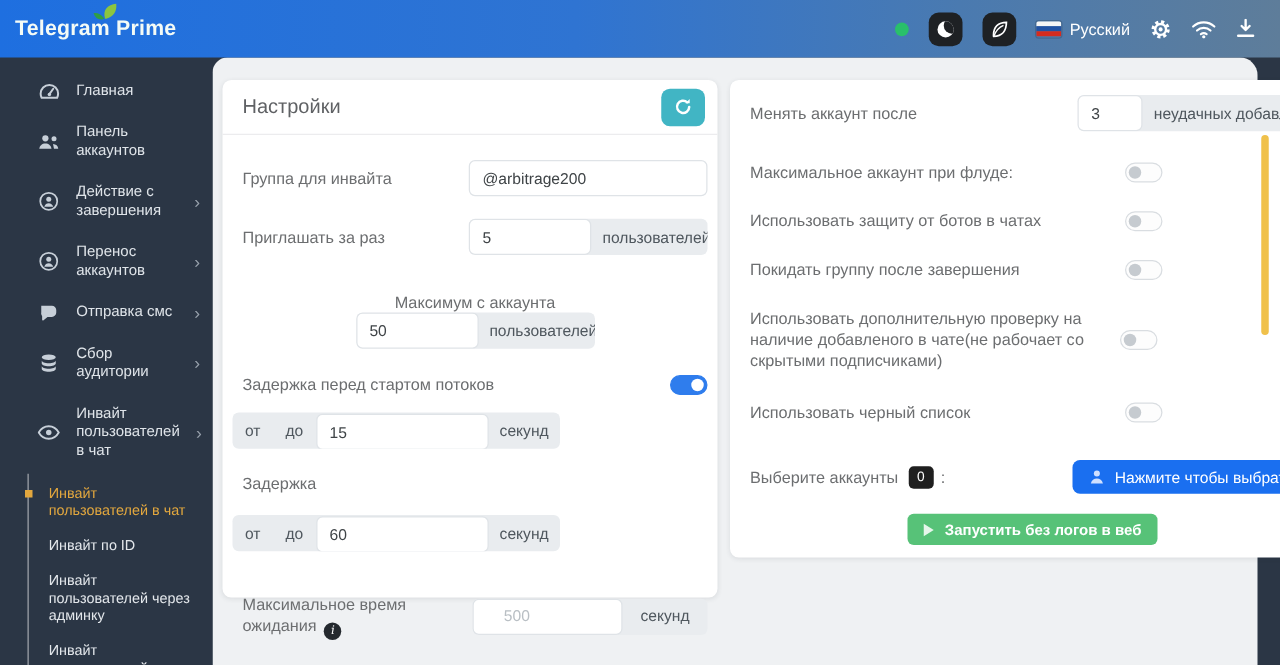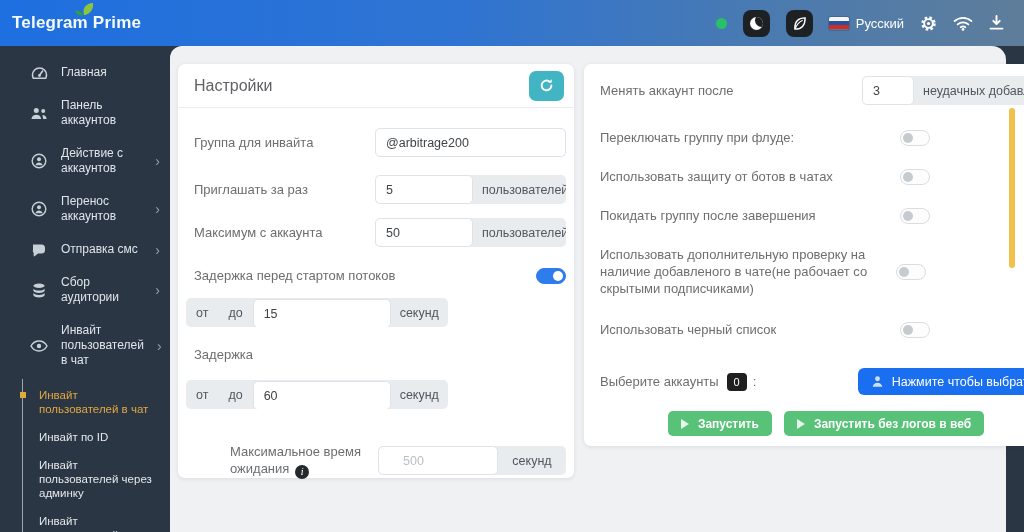--- a/index.html
+++ b/index.html
@@ -150,21 +150,21 @@
     <span class="slabel">Панель аккаунтов</span>
   </div>
   <div class="side-item">
     <span class="sicon">
       <svg width="16" height="16" viewBox="0 0 16 16">
           <circle cx="8" cy="8" r="6.8" fill="none" stroke="currentColor" stroke-width="1.4"></circle>
           <circle cx="8" cy="6.3" r="2" fill="currentColor"></circle>
           <path d="M4.4 12.3c.6-1.9 2-2.8 3.6-2.8s3 1 3.6 2.8z" fill="currentColor"></path>
         </svg>
     </span>
-    <span class="slabel">Действие с аккаунтов</span>
+    <span class="slabel">Действие с завершения</span>
     <span class="chev">›</span>
   </div>
   <div class="side-item">
     <span class="sicon">
       <svg width="16" height="16" viewBox="0 0 16 16">
           <circle cx="8" cy="8" r="6.8" fill="none" stroke="currentColor" stroke-width="1.4"></circle>
           <circle cx="8" cy="6.3" r="2" fill="currentColor"></circle>
           <path d="M4.4 12.3c.6-1.9 2-2.8 3.6-2.8s3 1 3.6 2.8z" fill="currentColor"></path>
         </svg>
     </span>
@@ -231,21 +231,21 @@
     </div>
 
     <div class="row" style="margin-top:18px;">
       <span class="lbl grow">Приглашать за раз</span>
       <span class="igroup" style="width:191px;">
         <input class="tin" style="width: 98px;" value="5">
         <span class="suffix grow">пользователей</span>
       </span>
     </div>
 
-    <div class="row" style="margin-top:14px;">
+    <div class="row" style="margin-top:29px;flex-direction:column;">
       <span class="lbl grow">Максимум с аккаунта</span>
       <span class="igroup" style="width:191px;">
         <input class="tin" style="width: 98px;" value="50">
         <span class="suffix grow">пользователей</span>
       </span>
     </div>
 
     <div class="row" style="margin-top:20px;">
       <span class="lbl grow">Задержка перед стартом потоков</span>
       <span class="toggle on">
@@ -268,41 +268,41 @@
 
     <div class="row" style="margin-top:17px;padding-left:8px;">
       <span class="igroup grow">
         <span class="prefix-cell">от</span>
         <span class="prefix-cell">до</span>
         <input class="tin" style="width: 138px; margin: 1px 0px;" value="60">
         <span class="suffix grow" style="justify-content:center;">секунд</span>
       </span>
     </div>
 
-    <div class="row" style="margin-top:34px;margin-left:36px;">
+    <div class="row" style="margin-top:34px;">
       <span class="lbl grow"><span>Максимальное время ожидания</span><span class="info-dot">i</span></span>
       <span class="igroup" style="width:188px;">
         <input class="tin" style="width: 120px; padding-left: 24px;" placeholder="500">
         <span class="suffix grow" style="justify-content:center;">секунд</span>
       </span>
     </div>
   </div>
 
   <div class="card card-right">
 
     <div class="row" style="margin-top:12px;padding-right:14px;">
       <span class="lbl grow">Менять аккаунт после</span>
       <span class="igroup" style="width:184px;">
         <input class="tin" style="width: 52px;" value="3">
         <span class="suffix grow">неудачных добавлений</span>
       </span>
     </div>
 
     <div class="row" style="margin-top:24px;padding-right:12px;">
-      <span class="lbl grow" style="max-width:300px;">Переключать группу при флуде:</span>
+      <span class="lbl grow" style="max-width:300px;">Максимальное аккаунт при флуде:</span>
       <span class="toggle">
           <span class="knob"></span>
         </span>
     </div>
 
     <div class="row" style="margin-top:22px;padding-right:12px;">
       <span class="lbl grow" style="max-width:300px;">Использовать защиту от ботов в чатах</span>
       <span class="toggle">
           <span class="knob"></span>
         </span>
@@ -339,23 +339,19 @@
             <circle cx="7" cy="4" r="2.6" fill="#cfe0ff"></circle>
             <path d="M1.8 12.6c.6-2.9 2.7-4.3 5.2-4.3s4.6 1.4 5.2 4.3z" fill="#cfe0ff"></path>
           </svg>
         <span>Нажмите чтобы выбрать</span>
       </button>
     </div>
 
     <div class="row" style="margin-top:16px;justify-content:center;gap:12px;">
       <button class="btn-green">
         <span class="play-tri"></span>
-        <span>Запустить</span>
-      </button>
-      <button class="btn-green">
-        <span class="play-tri"></span>
         <span>Запустить без логов в веб</span>
       </button>
     </div>
   </div>
 </div>
 
 <div class="scroll-thumb"></div>
 
 </body></html>

